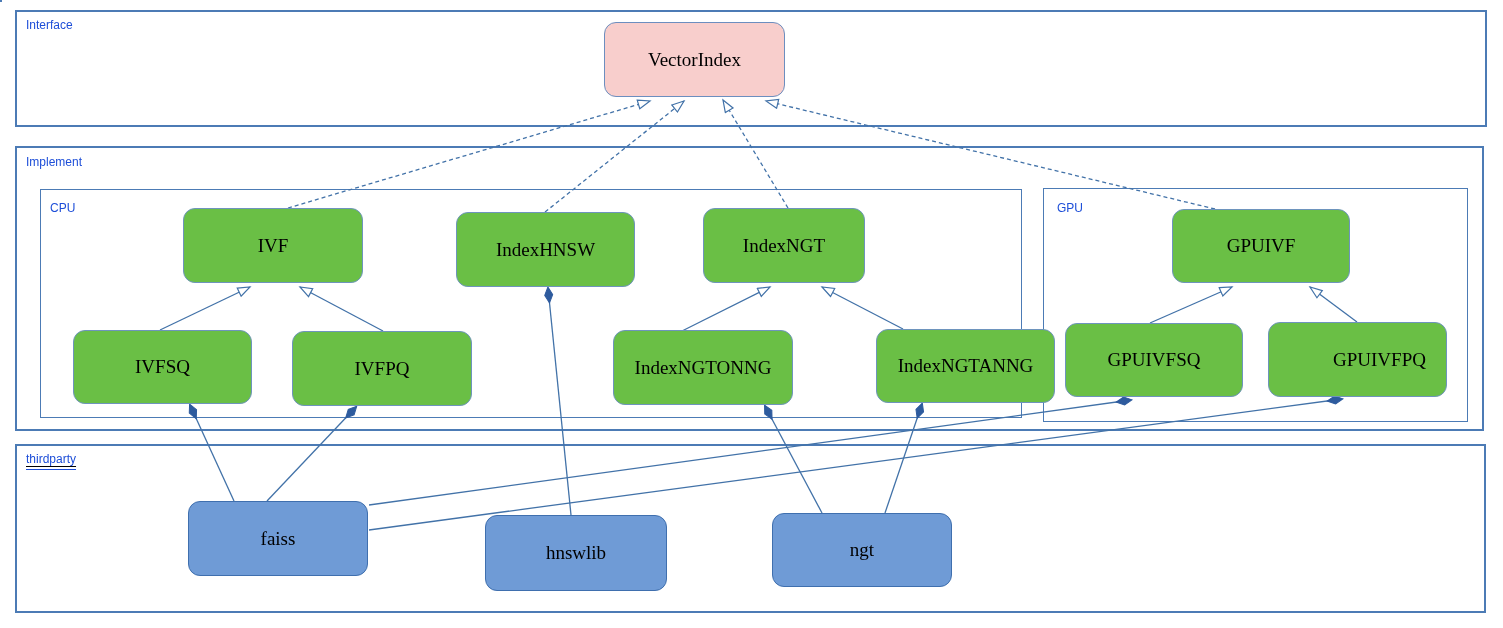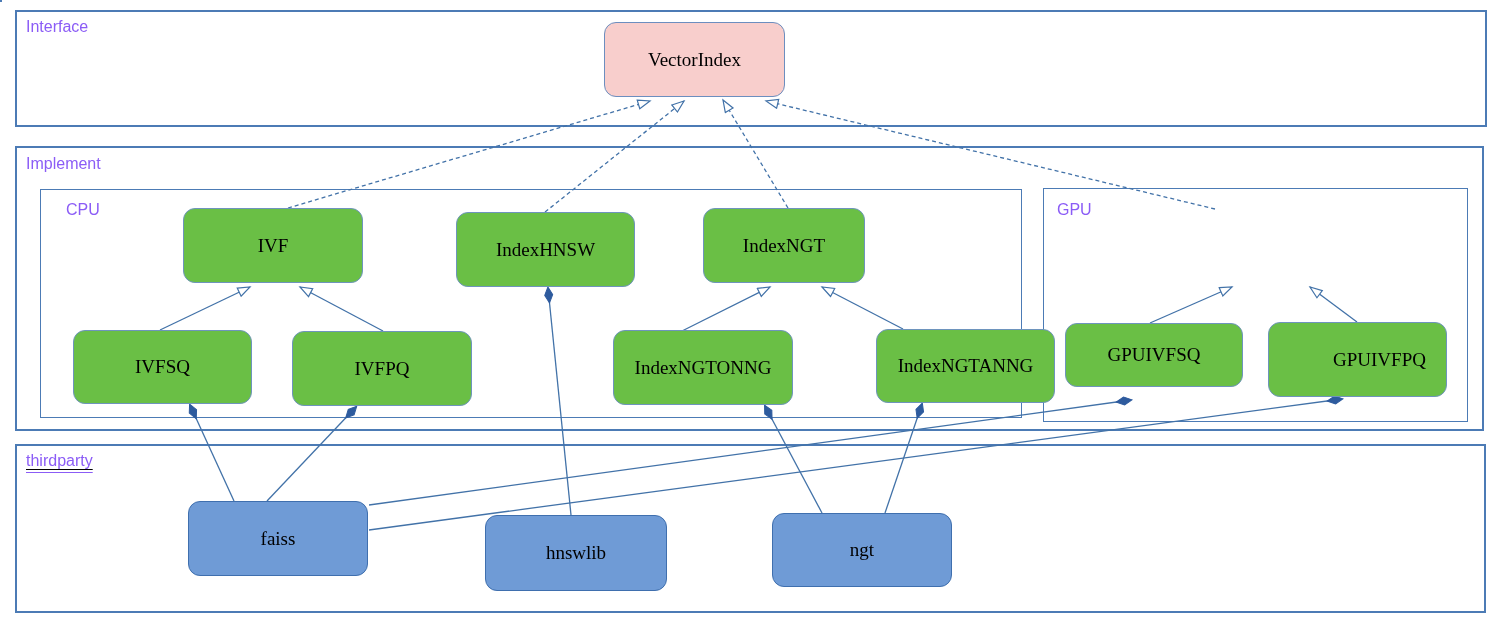--- a/index.html
+++ b/index.html
@@ -20,22 +20,22 @@
   }
   .group {
     position: absolute;
     border: 2px solid #4c7bb5;
     background: transparent;
     z-index: 1;
     box-sizing: border-box;
   }
   .group-label {
     position: absolute;
-    font-size: 16px;
-    color: #8b5cf6;
+    font-size: 12px;
+    color: #1d4ed8;
     z-index: 3;
     white-space: nowrap;
   }
   .squiggle {
     text-decoration: underline;
     text-decoration-style: wavy;
     text-decoration-color: #cc1111;
     text-decoration-thickness: 1px;
     text-underline-offset: 6px;
   }
@@ -70,21 +70,21 @@
 
   <div class="group" style="left:15px; top:10px; width:1472px; height:117px;"></div>
   <div class="group" style="left:15px; top:146px; width:1469px; height:285px;"></div>
   <div class="group" style="border-width:1.5px;" style2=""></div>
   <div class="group" style="left:40px; top:189px; width:982px; height:229px; border-width:1.5px;"></div>
   <div class="group" style="left:1043px; top:188px; width:425px; height:234px; border-width:1.5px;"></div>
   <div class="group" style="left:15px; top:444px; width:1471px; height:169px;"></div>
 
   <div class="group-label" style="left:26px; top:18px;">Interface</div>
   <div class="group-label" style="left:26px; top:155px;">Implement</div>
-  <div class="group-label" style="left:50px; top:201px;margin-left:16px;">CPU</div>
+  <div class="group-label" style="left:50px; top:201px;">CPU</div>
   <div class="group-label" style="left:1057px; top:201px;">GPU</div>
   <div class="group-label squiggle" style="left:26px; top:452px;text-decoration:underline;">
     <span class="solid-u">thirdparty</span>
   </div>
 
   <svg class="edges-layer" width="1503" height="628" viewBox="0 0 1503 628">
     <defs>
       <marker id="arrowOpen" markerUnits="userSpaceOnUse" markerWidth="18" markerHeight="14" refX="13" refY="5.5" orient="auto">
         <path d="M1,1 L13,5.5 L1,10 Z" fill="#ffffff" stroke="#4272a8" stroke-width="1.2"></path>
       </marker>
@@ -139,21 +139,24 @@
   <div class="node green" style="left:292px; top:331px; width:180px; height:75px;">
     <span>IVFPQ</span>
   </div>
   <div class="node green" style="left:613px; top:330px; width:180px; height:75px;">
     <span>IndexNGTONNG</span>
   </div>
   <div class="node green" style="left:828px; top:329px; width:179px; height:74px;margin-left:48px;">
     <span>IndexNGTANNG</span>
   </div>
 
-  <div class="node green" style="left:1065px; top:323px; width:178px; height:64px;">
+  <div class="node green" style="left:1172px; top:209px; width:178px; height:74px;">
+    <span>GPUIVF</span>
+  </div>
+  <div class="node green" style="left:1065px; top:323px; width:178px; height:74px;">
     <span>GPUIVFSQ</span>
   </div>
   <div class="node green" style="left:1268px; top:322px; width:179px; height:75px;padding-left:44px;">
     <span>GPUIVFPQ</span>
   </div>
 
   <div class="node blue" style="left:188px; top:501px; width:180px; height:75px;">
     <span>faiss</span>
   </div>
   <div class="node blue" style="left:485px; top:515px; width:182px; height:76px;">

